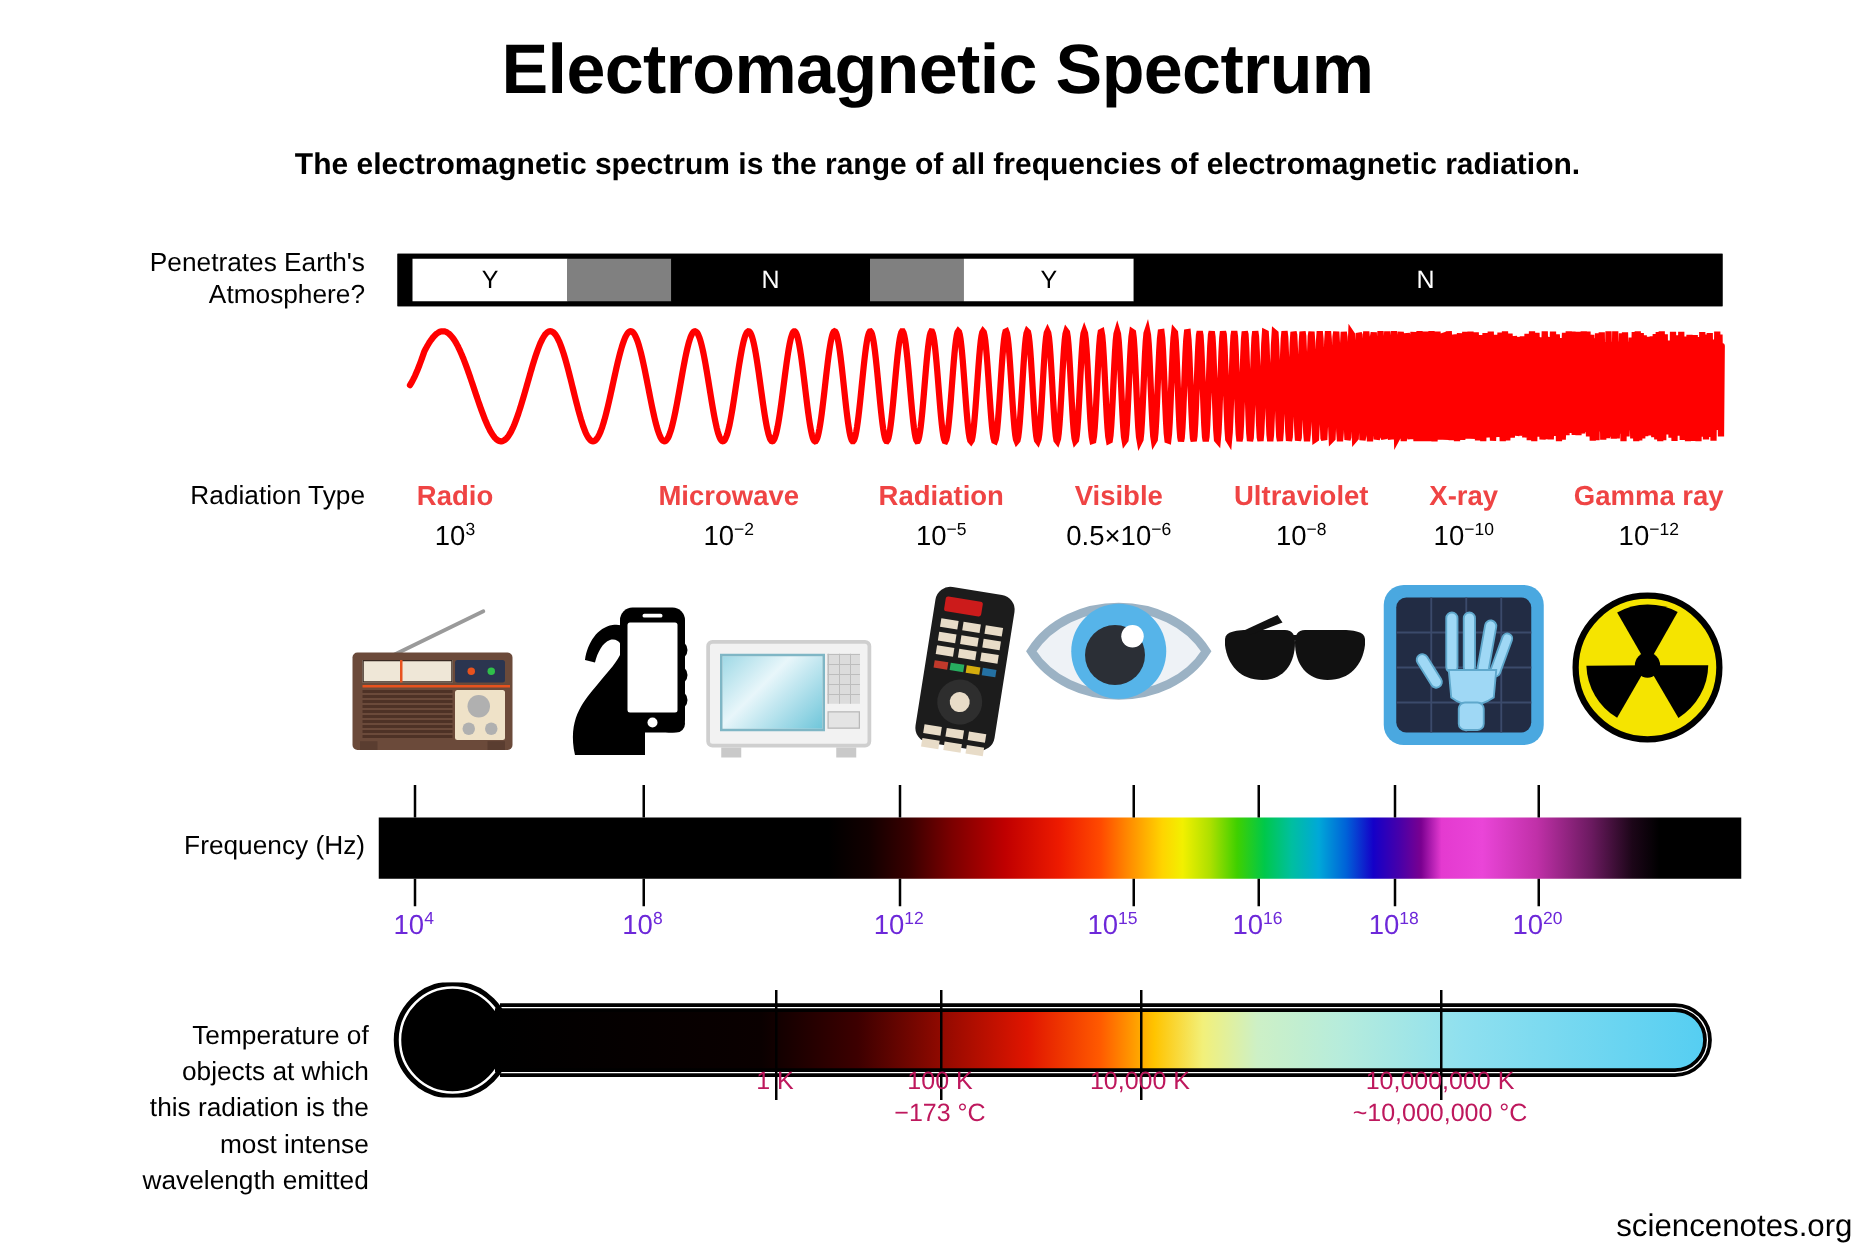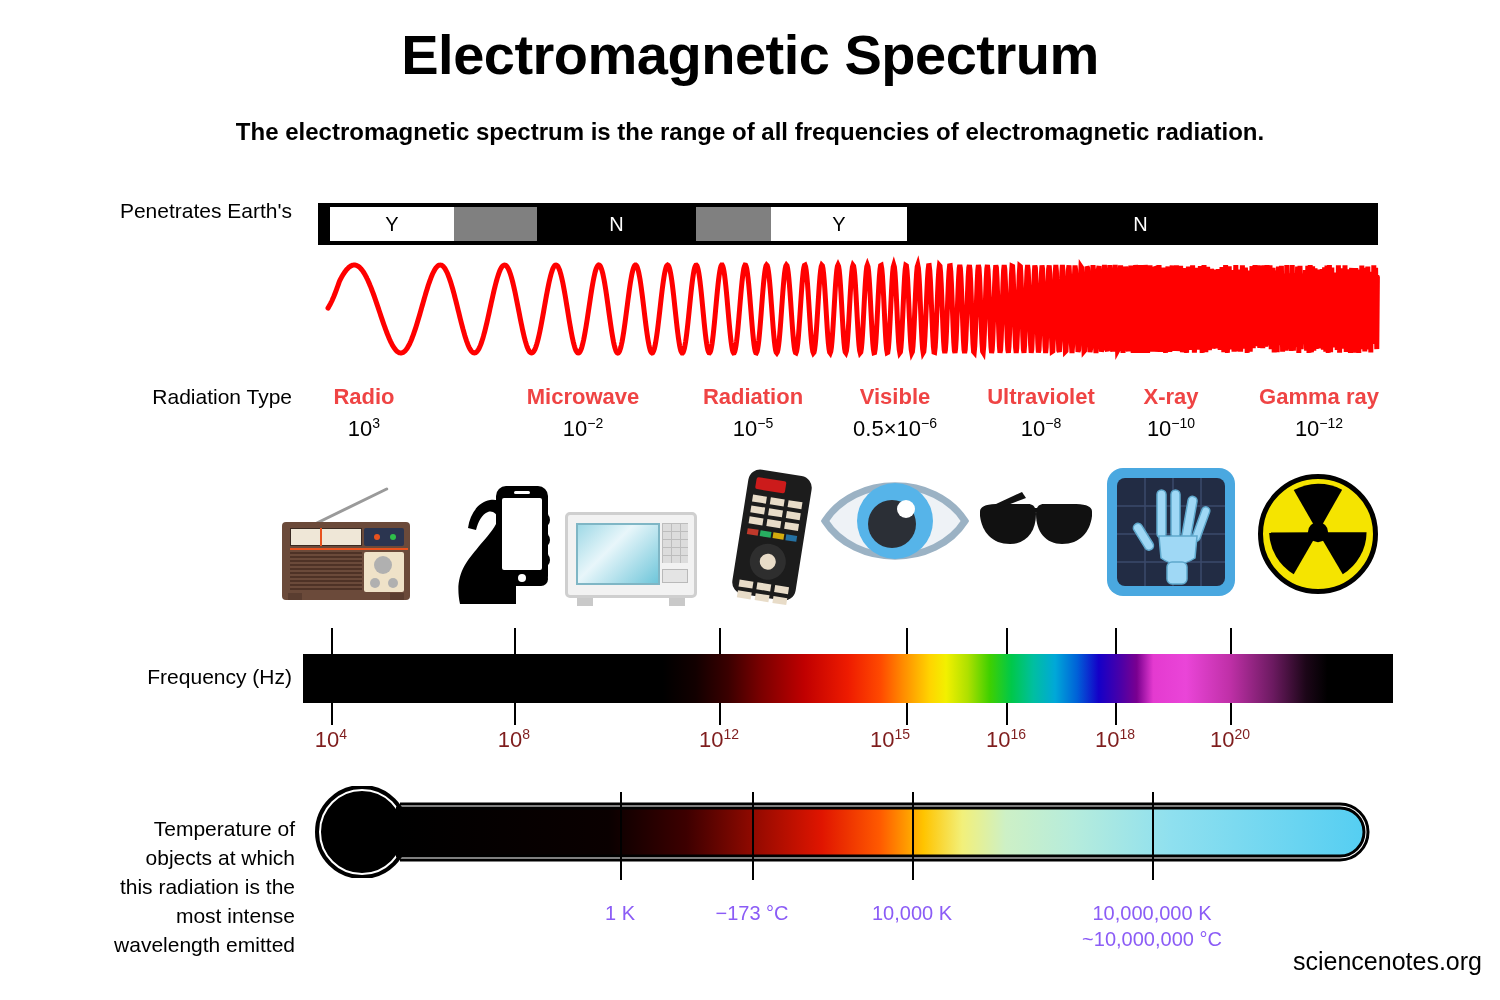--- a/index.html
+++ b/index.html
@@ -108,41 +108,42 @@
     background-size:14px 7px;background-repeat:no-repeat;
     background-position:0 0,18px 0,36px 0,0 11px,18px 11px,36px 11px;}
 
   
   .trefoil{position:absolute;left:0;top:8px;width:120px;height:120px;border-radius:50%;
     background:#f5e400;border:5px solid #000;box-sizing:border-box;}
 
   
   #freq-bar{position:absolute;left:303px;top:654px;width:1090px;height:49px;}
   .tickline{position:absolute;width:2px;background:#000;}
-  .ticklabel{position:absolute;text-align:center;font-size:22px;color:#7f1d1d;top:726px;}
+  .ticklabel{position:absolute;text-align:center;font-size:22px;color:#6d28d9;top:726px;}
   .ticklabel sup{font-size:14px;}
 
   
   #thermo{position:absolute;left:300px;top:786px;width:1080px;height:92px;}
-  .templabel{position:absolute;text-align:center;font-size:20px;color:#8b5cf6;top:900px;line-height:26px;}
+  .templabel{position:absolute;text-align:center;font-size:20px;color:#be185d;top:852px;line-height:26px;}
   .ttick{position:absolute;width:2px;background:#000;}
 
   
-  #footer{position:absolute;right:18px;bottom:24px;font-size:25px;color:#000;}
+  #footer{position:absolute;right:18px;bottom:4px;font-size:25px;color:#000;}
 </style>
 </head>
 <body>
 
 <div class="wrap">
 
   <div id="title">Electromagnetic Spectrum</div>
   <div id="subtitle">The electromagnetic spectrum is the range of all frequencies of electromagnetic radiation.</div>
 
   <div class="rowlabel" id="atm-label">
     <div>Penetrates Earth's</div>
+    <div>Atmosphere?</div>
   </div>
   <div id="atm-bar">
       <div class="atm-seg y" style="left: 8px; width: 124px;">Y</div>
       <div class="atm-seg g" style="left: 132px; width: 83px;"></div>
       <div class="atm-seg n" style="left: 215px; width: 159px;">N</div>
       <div class="atm-seg g" style="left: 374px; width: 75px;"></div>
       <div class="atm-seg y" style="left: 449px; width: 136px;">Y</div>
       <div class="atm-seg n" style="left: 585px; width: 467px;">N</div>
     </div>
 
@@ -342,20 +343,21 @@
     <path d="M96 22 L1040 22 A24 24 0 0 1 1040 70 L96 70" fill="none" stroke="#000" stroke-width="3"></path>
     <path d="M100 18 L1040 18 A28 28 0 0 1 1040 74 L100 74" fill="none" stroke="#000" stroke-width="3"></path>
   </svg>
   <div id="temp-ticks">
       <div class="ttick" style="left: 620px; top: 792px; height: 88px;"></div>
       <div class="templabel" style="left: 500px; width: 240px;">
         <div>1 K</div>
       </div>
       <div class="ttick" style="left: 752px; top: 792px; height: 88px;"></div>
       <div class="templabel" style="left: 632px; width: 240px;">
+        <div>100 K</div>
         <div>−173 °C</div>
       </div>
       <div class="ttick" style="left: 912px; top: 792px; height: 88px;"></div>
       <div class="templabel" style="left: 792px; width: 240px;">
         <div>10,000 K</div>
       </div>
       <div class="ttick" style="left: 1152px; top: 792px; height: 88px;"></div>
       <div class="templabel" style="left: 1032px; width: 240px;">
         <div>10,000,000 K</div>
         <div>~10,000,000 °C</div>

